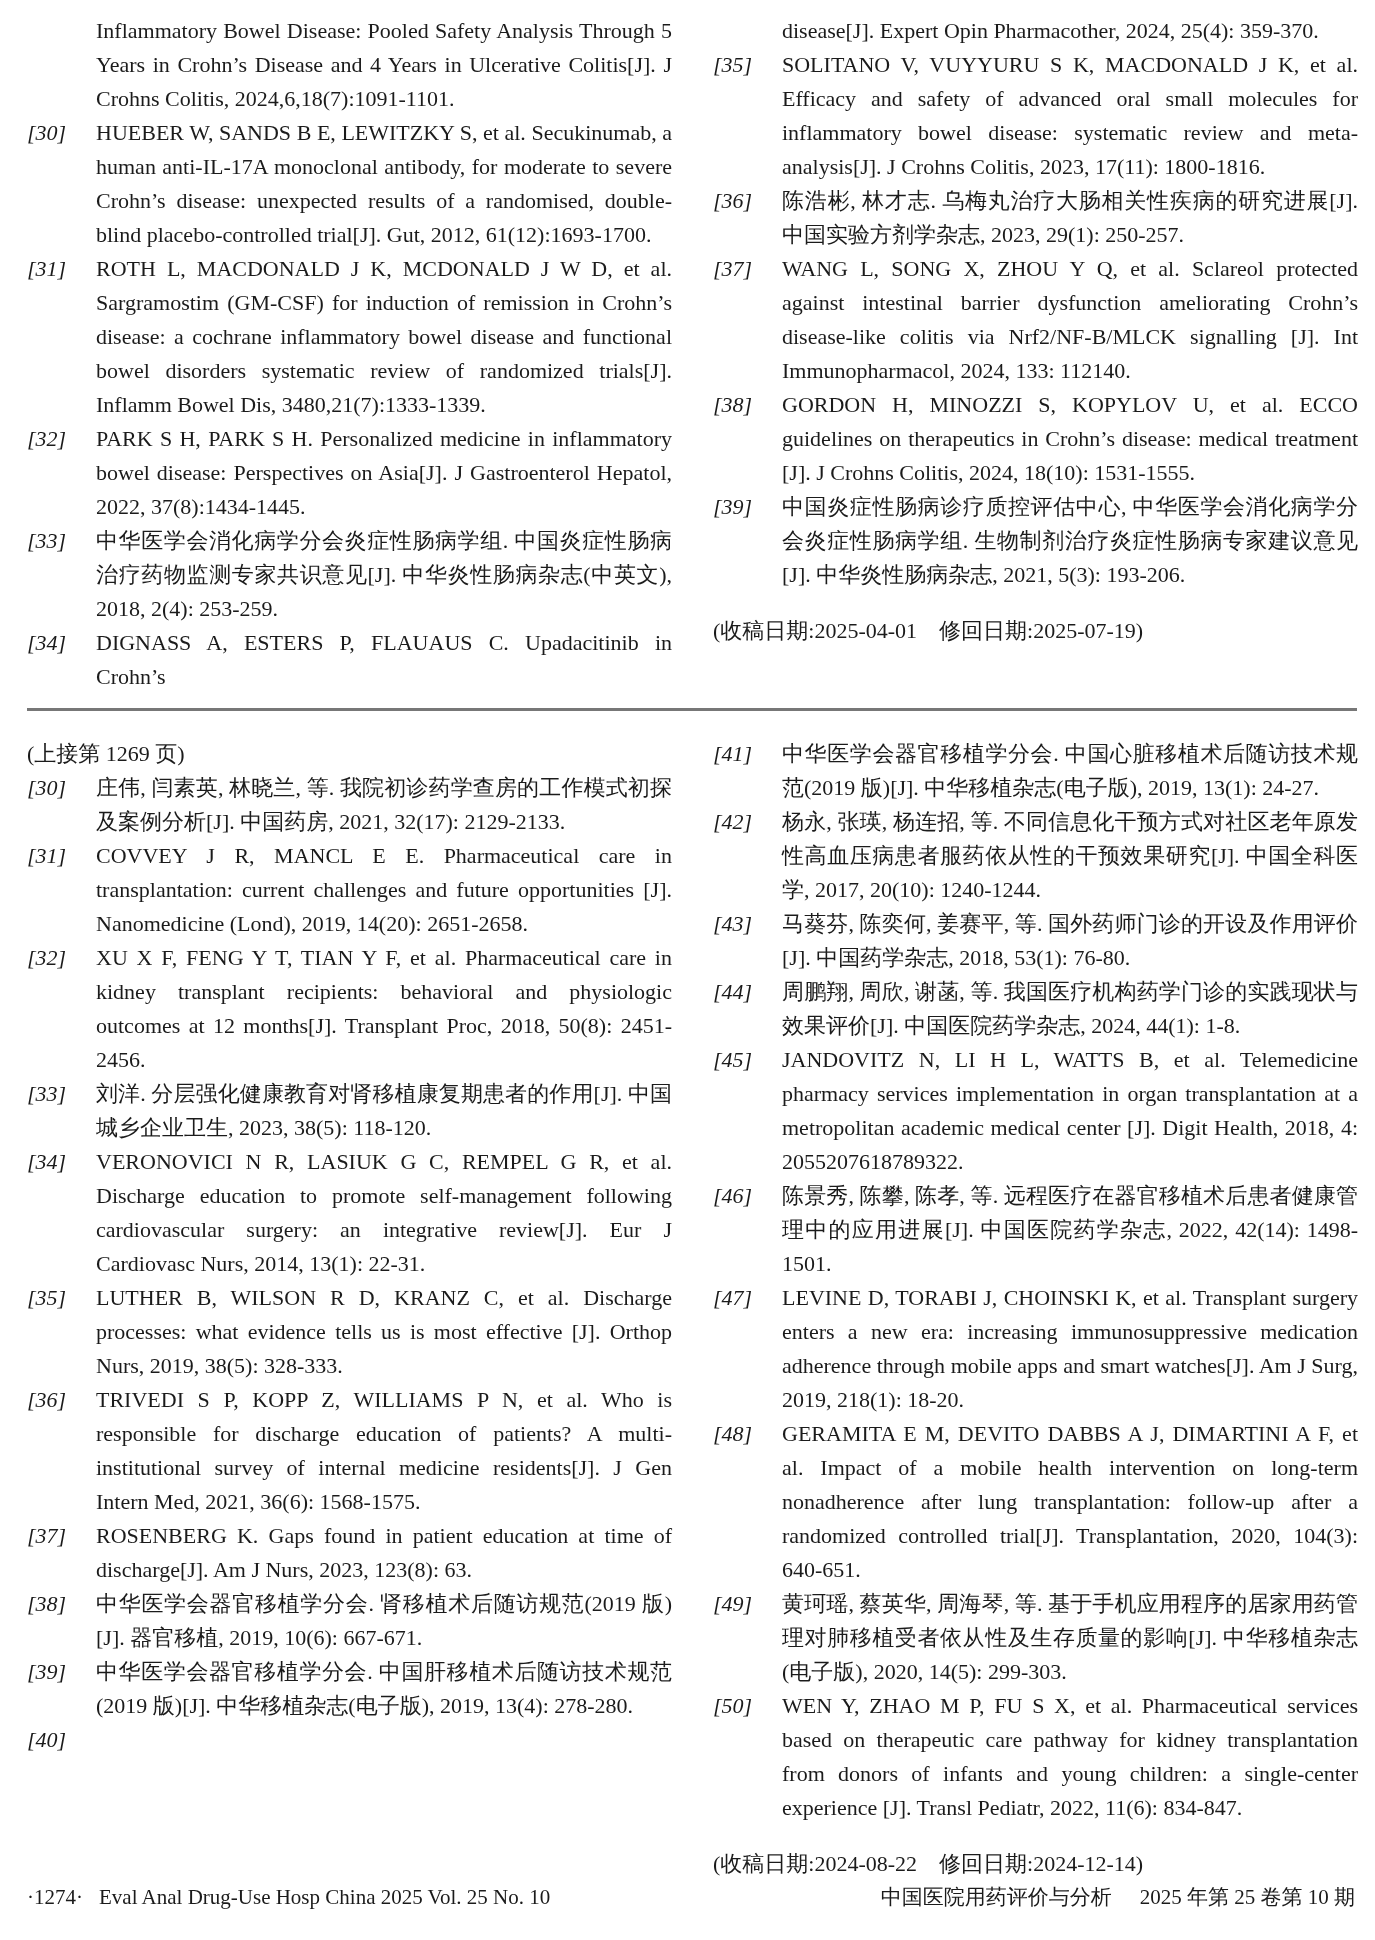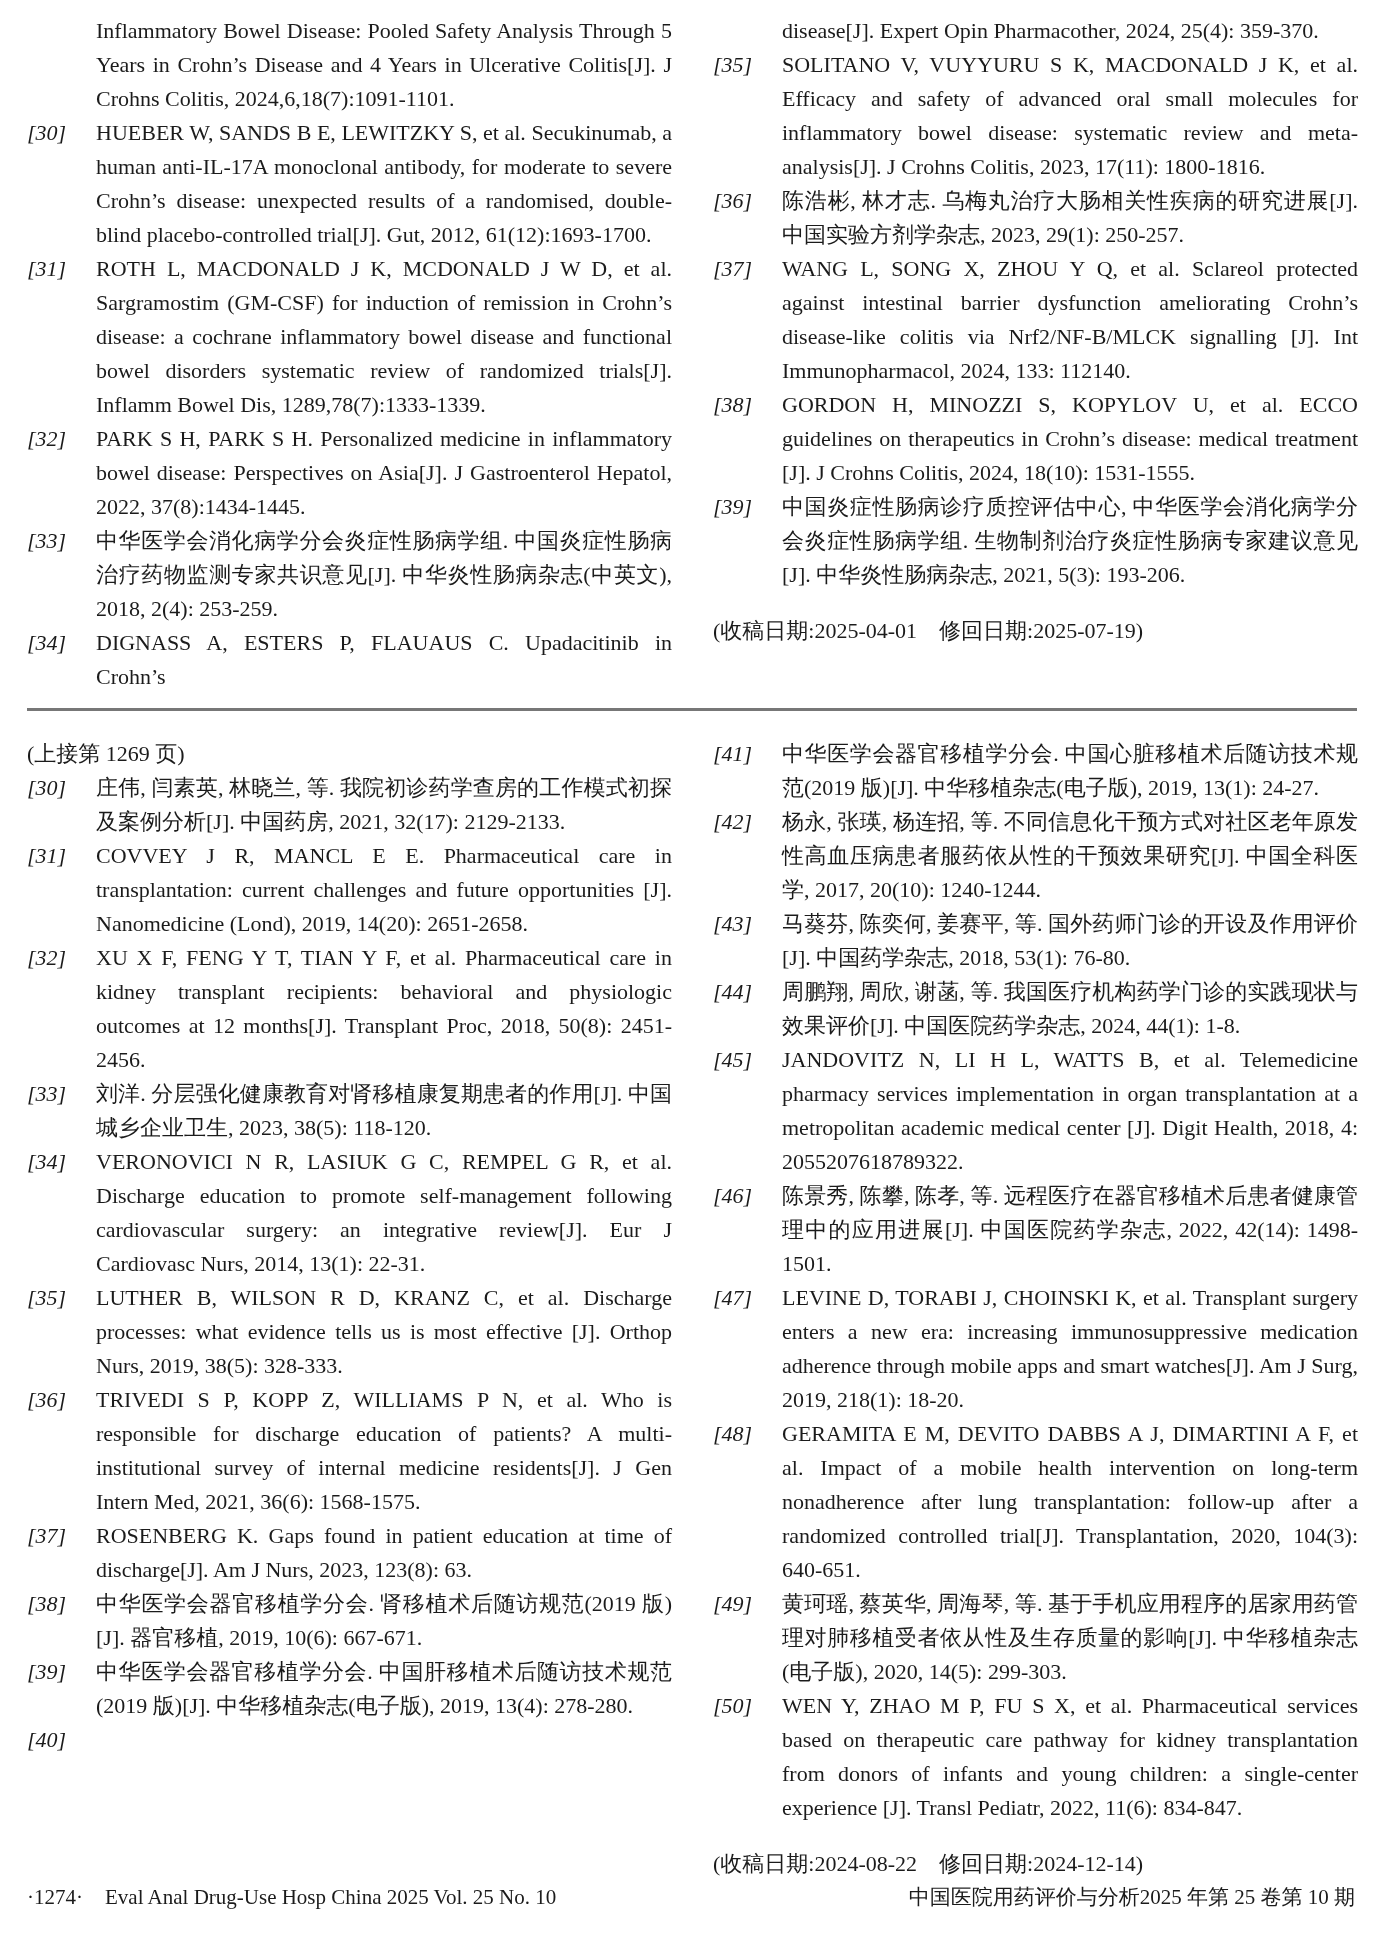--- a/index.html
+++ b/index.html
@@ -26,42 +26,42 @@
   .ref-text{flex:1;text-align:justify;}
   .carry .ref-text{text-align:justify;}
   .dates{ text-align:left;margin-top:22px;}
   .cont-note{margin-bottom:0;}
   .divider{height:3px;background:var(--divider);margin:14px 0 26px 0;}
   .footer{
     position:absolute;left:27px;right:20px;top:1880px;
     display:flex;justify-content:space-between;align-items:baseline;
     font-size:21px;line-height:34px;
   }
-  .footer-left{display:inline-flex;gap:22px;align-items:flex-start;}
-  .footer-right{display:inline-flex;align-items:baseline;}
+  .footer-left{display:inline-flex;gap:16px;align-items:flex-start;}
+  .footer-right{display:inline-flex;gap:28px;align-items:baseline;}
 </style>
 </head>
 <body>
 
 <div class="page">
 
   <div class="columns top-columns">
     <div class="col">
       <div>
           <div class="ref carry">
             <span class="ref-num"></span>
             <span class="ref-text">Inflammatory Bowel Disease: Pooled Safety Analysis Through 5 Years in Crohn’s Disease and 4 Years in Ulcerative Colitis[J]. J Crohns Colitis, 2024,6,18(7):1091-1101.</span>
           </div>
           <div class="ref">
             <span class="ref-num">[30]</span>
             <span class="ref-text">HUEBER W, SANDS B E, LEWITZKY S, et al. Secukinumab, a human anti-IL-17A monoclonal antibody, for moderate to severe Crohn’s disease: unexpected results of a randomised, double-blind placebo-controlled trial[J]. Gut, 2012, 61(12):1693-1700.</span>
           </div>
           <div class="ref">
             <span class="ref-num">[31]</span>
-            <span class="ref-text">ROTH L, MACDONALD J K, MCDONALD J W D, et al. Sargramostim (GM-CSF) for induction of remission in Crohn’s disease: a cochrane inflammatory bowel disease and functional bowel disorders systematic review of randomized trials[J]. Inflamm Bowel Dis, 1289,78(7):1333-1339.</span>
+            <span class="ref-text">ROTH L, MACDONALD J K, MCDONALD J W D, et al. Sargramostim (GM-CSF) for induction of remission in Crohn’s disease: a cochrane inflammatory bowel disease and functional bowel disorders systematic review of randomized trials[J]. Inflamm Bowel Dis, 3480,21(7):1333-1339.</span>
           </div>
           <div class="ref">
             <span class="ref-num">[32]</span>
             <span class="ref-text">PARK S H, PARK S H. Personalized medicine in inflammatory bowel disease: Perspectives on Asia[J]. J Gastroenterol Hepatol, 2022, 37(8):1434-1445.</span>
           </div>
           <div class="ref">
             <span class="ref-num">[33]</span>
             <span class="ref-text">中华医学会消化病学分会炎症性肠病学组. 中国炎症性肠病治疗药物监测专家共识意见[J]. 中华炎性肠病杂志(中英文), 2018, 2(4): 253-259.</span>
           </div>
           <div class="ref">

